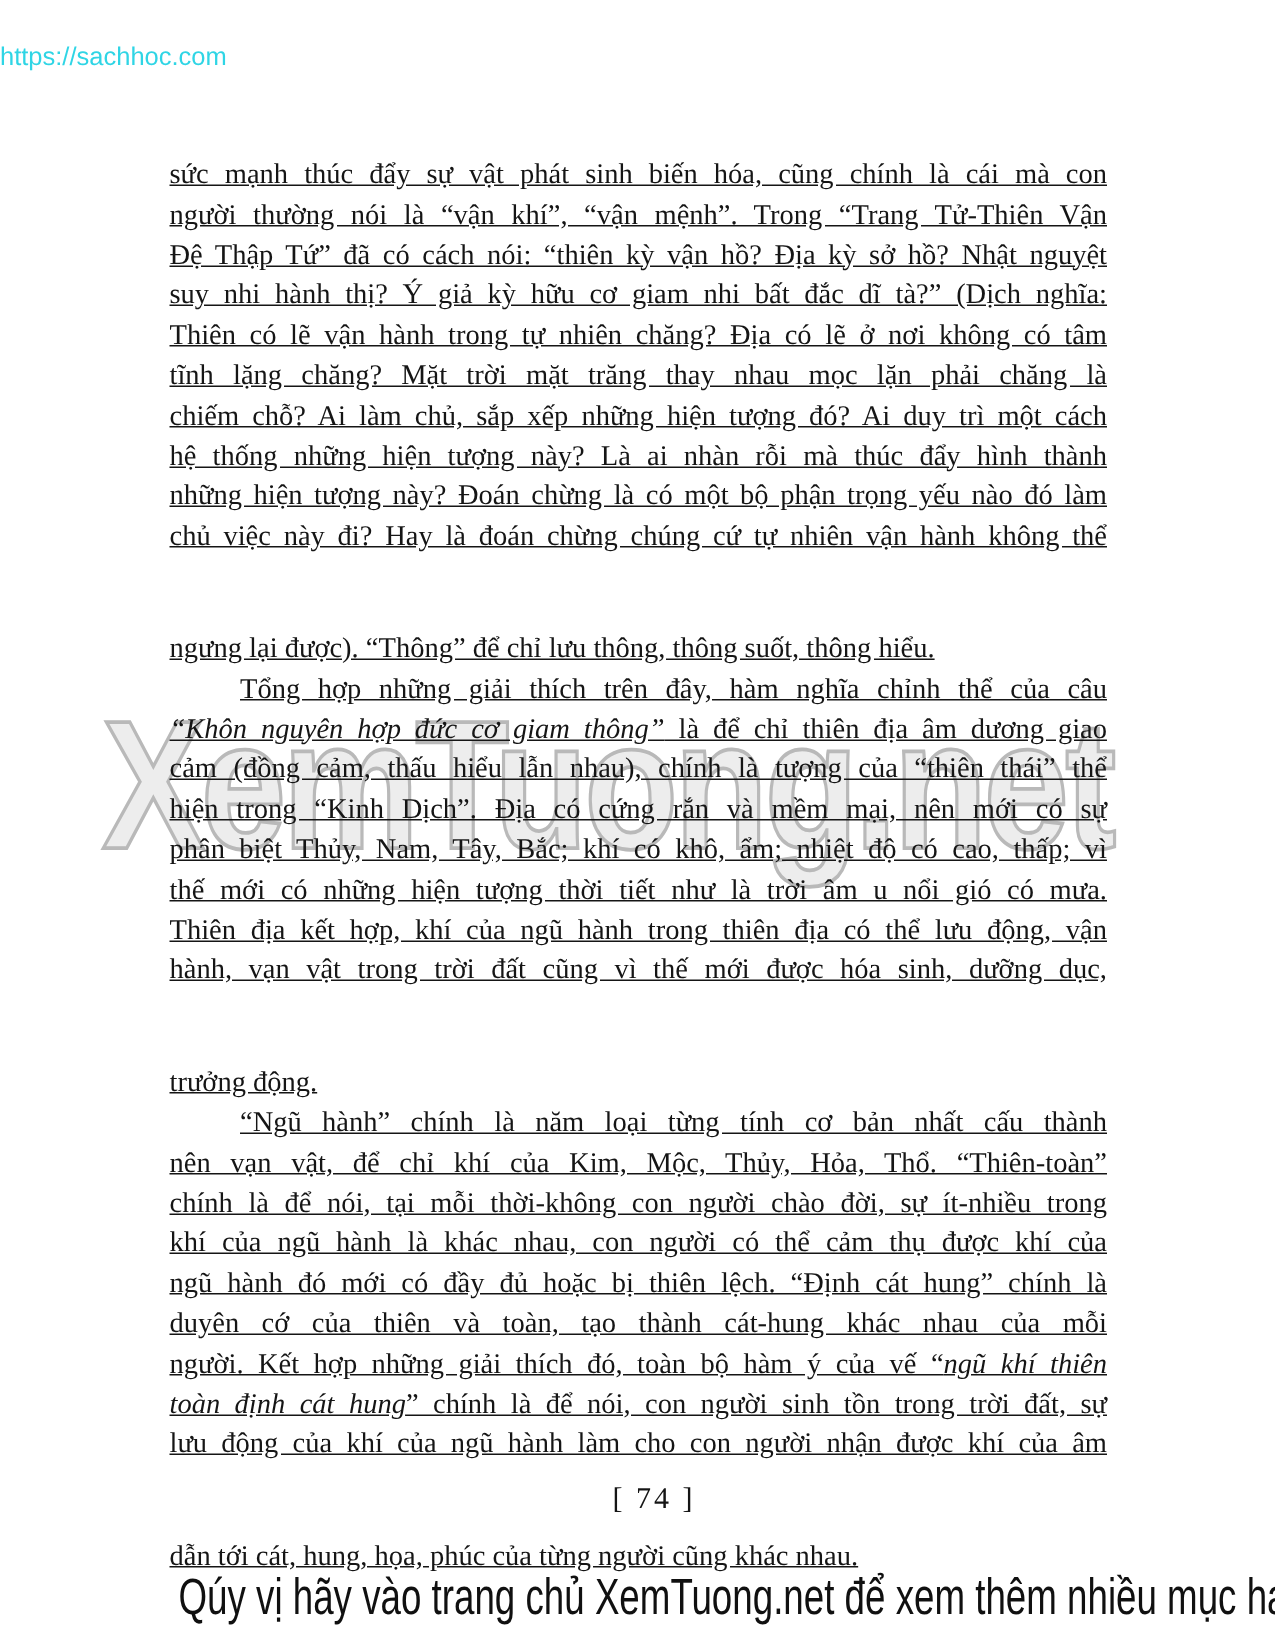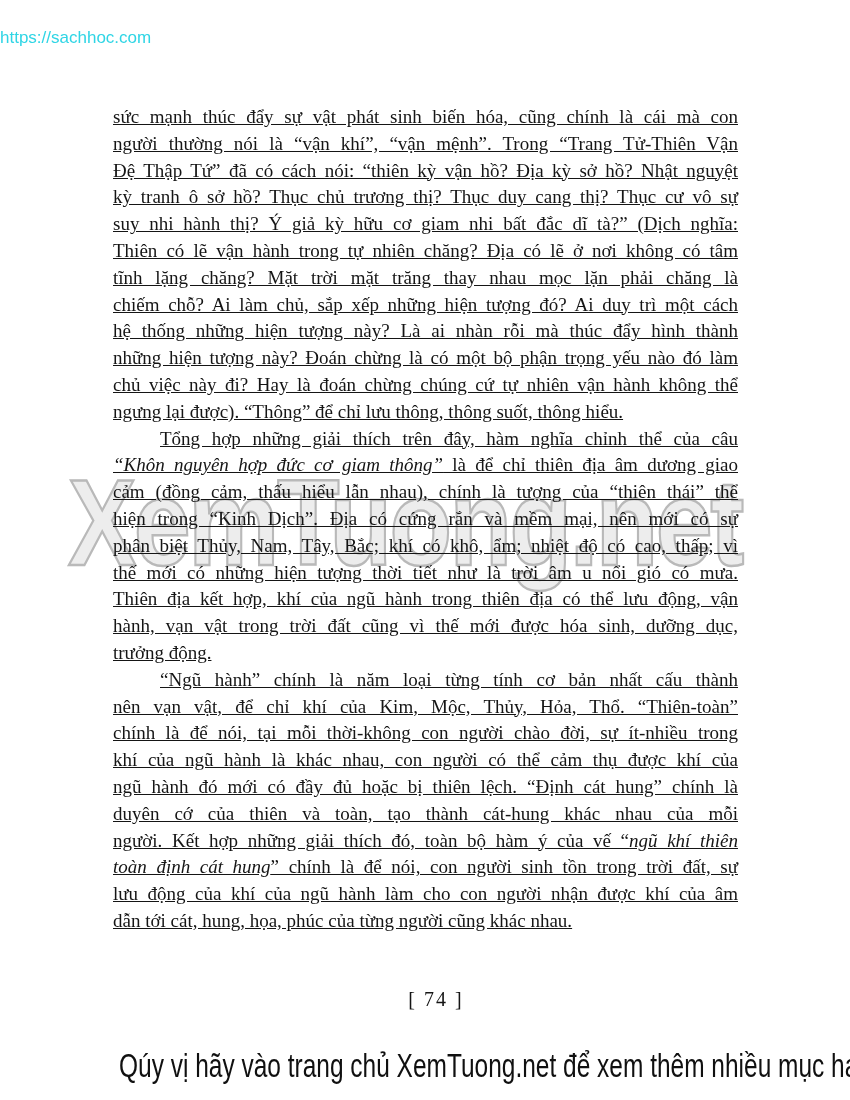--- a/index.html
+++ b/index.html
@@ -33,21 +33,21 @@
     user-select:none;
   }
   .textblock {
     position:absolute; left:113px; top:104px; width:625px;
     z-index:2;
     font-size:19px;
     line-height:26.8px;
     text-decoration:underline;
   }
   .line { text-align:justify; text-align-last:justify; }
-  .line.end { text-align-last:left; }
+  .line.end { text-align-last:left;margin-top:48px; }
   .line.ind { text-indent:47px; }
   .italic { font-style:italic; }
   .pagenum {
     position:absolute; top:988px; left:11px; width:100%;
     text-align:center;
     font-size:20px;
     letter-spacing:2px;
     z-index:2;
   }
   .footer {
@@ -67,21 +67,20 @@
 
 <div class="header-url">https://sachhoc.com</div>
 
 <div class="watermark">XemTuong.net</div>
 
 <div class="textblock">
     <div>
       <div class="line">sức mạnh thúc đẩy sự vật phát sinh biến hóa, cũng chính là cái mà con</div>
       <div class="line">người thường nói là “vận khí”, “vận mệnh”. Trong “Trang Tử-Thiên Vận</div>
       <div class="line">Đệ Thập Tứ” đã có cách nói: “thiên kỳ vận hồ? Địa kỳ sở hồ? Nhật nguyệt</div>
-      <div class="line">kỳ tranh ô sở hồ? Thục chủ trương thị? Thục duy cang thị? Thục cư vô sự</div>
       <div class="line">suy nhi hành thị? Ý giả kỳ hữu cơ giam nhi bất đắc dĩ tà?” (Dịch nghĩa:</div>
       <div class="line">Thiên có lẽ vận hành trong tự nhiên chăng? Địa có lẽ ở nơi không có tâm</div>
       <div class="line">tĩnh lặng chăng? Mặt trời mặt trăng thay nhau mọc lặn phải chăng là</div>
       <div class="line">chiếm chỗ? Ai làm chủ, sắp xếp những hiện tượng đó? Ai duy trì một cách</div>
       <div class="line">hệ thống những hiện tượng này? Là ai nhàn rỗi mà thúc đẩy hình thành</div>
       <div class="line">những hiện tượng này? Đoán chừng là có một bộ phận trọng yếu nào đó làm</div>
       <div class="line">chủ việc này đi? Hay là đoán chừng chúng cứ tự nhiên vận hành không thể</div>
       <div class="line end">ngưng lại được). “Thông” để chỉ lưu thông, thông suốt, thông hiểu.</div>
     </div>
     <div>

